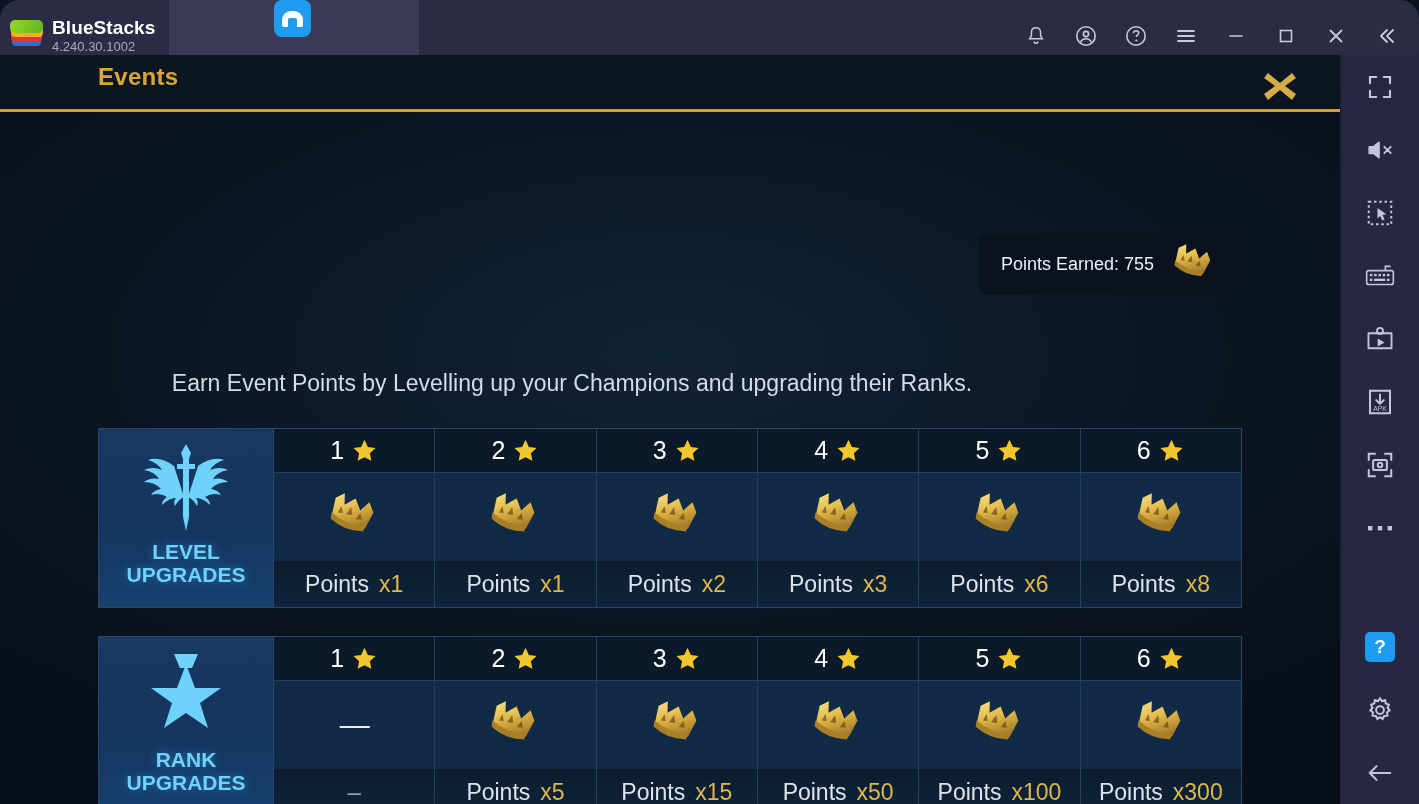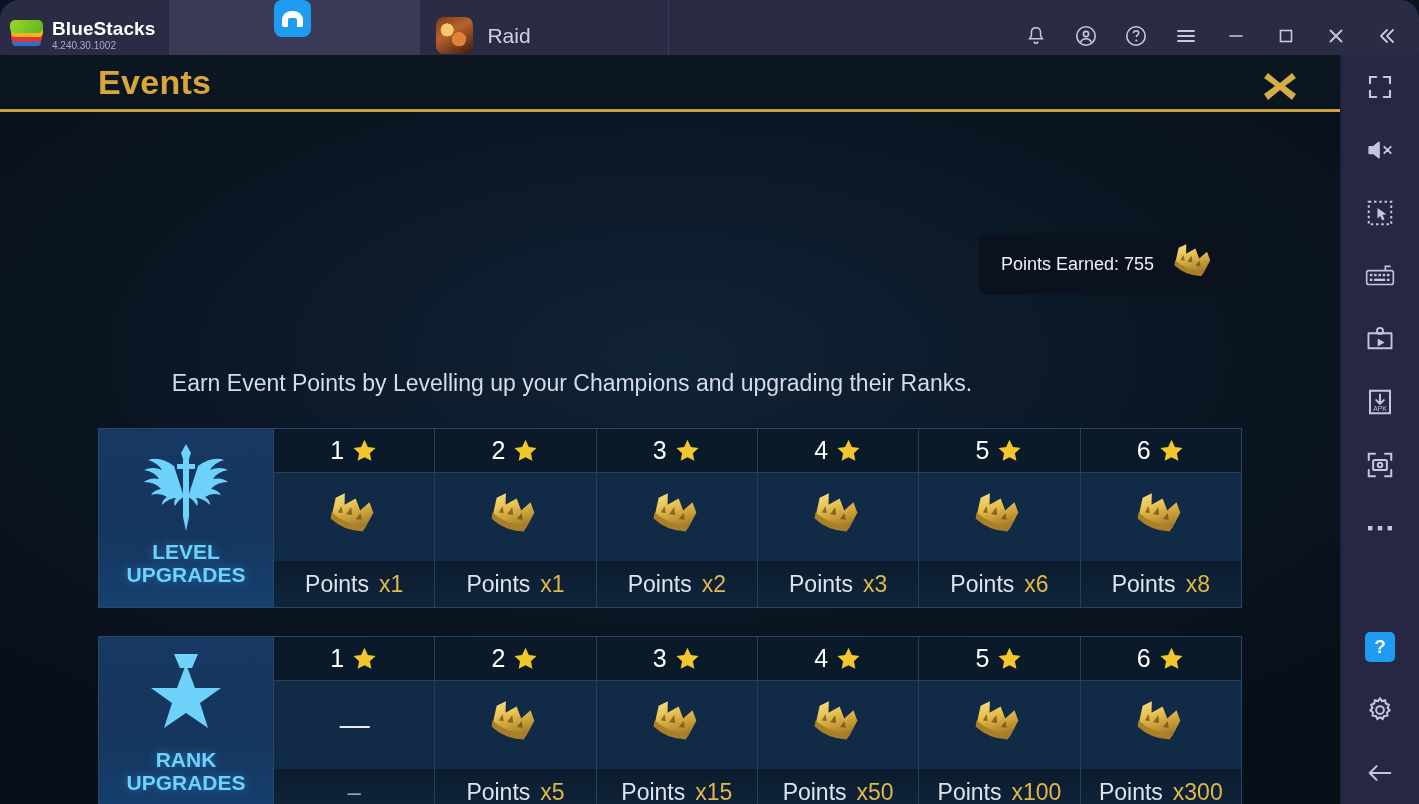--- a/index.html
+++ b/index.html
@@ -31,21 +31,21 @@
   }
   .bs-logo i:nth-child(1) { top: 16px; background: #2f6fd0; width: 29px; left: 2px; }
   .bs-logo i:nth-child(2) { top: 12px; background: #d83a35; width: 31px; left: 1px; }
   .bs-logo i:nth-child(3) { top: 7px;  background: #f0b222; width: 32px; left: 1px; }
   .bs-logo i:nth-child(4) {
     top: 1px; background: linear-gradient(120deg,#9cd62a,#5cb61e);
     height: 13px; border-radius: 5px;
   }
   .bs-names { display: flex; flex-direction: column; justify-content: center; line-height: 1.05; }
   .bs-title { color: #ffffff; font-size: 19px; font-weight: bold; letter-spacing: .1px; }
-  .bs-version { color: #a9abc4; font-size: 10px; margin-top: 2px; }
+  .bs-version { color: #a9abc4; font-size: 13px; margin-top: 2px; }
 
   .tabs { display: flex; align-items: stretch; }
   .tab {
     display: flex; align-items: center; gap: 14px;
     padding: 0 20px 0 16px;
     min-width: 250px;
     border-left: 1px solid #3a3b58;
     border-right: 1px solid #3a3b58;
   }
   .tab.active { background: #383a58; flex-direction: column; }
@@ -108,21 +108,21 @@
   }
 
   .events-header {
     position: relative;
     height: 57px;
     border-bottom: 3px solid #caa13a;
     background: linear-gradient(180deg,#0c1722 0%, #0b1520 100%);
   }
   .events-title {
     position: absolute; left: 98px; top: 8px;
-    color: #d9a63a; font-size: 34px; font-weight: bold;
+    color: #d9a63a; font-size: 24px; font-weight: bold;
     letter-spacing: .3px;
   }
   .close-x {
     position: absolute; right: 40px; top: 12px;
     width: 40px; height: 38px;
     display: flex; align-items: center; justify-content: center;
   }
 
   .banner {
     position: absolute; left: 0; top: 115px; width: 1340px; height: 77px;
@@ -231,24 +231,20 @@
       <span class="bs-names">
         <span class="bs-title">BlueStacks</span>
         <span class="bs-version">4.240.30.1002</span>
       </span>
     </div>
 
     <div class="tabs">
       <div class="tab active">
         <span class="tab-ico home"></span>
         <span class="tab-label">Home</span>
-      </div>
-      <div class="tab">
-        <span class="tab-ico raid"></span>
-        <span class="tab-label">Raid</span>
       </div>
     </div>
 
     <div class="tb-right">
       <div class="tb-btn">
         <svg width="22" height="22" viewBox="0 0 24 24" fill="none" stroke="currentColor" stroke-width="1.6">
           <path d="M12 3c-3 0-5 2-5 5v4l-2 3h14l-2-3V8c0-3-2-5-5-5z"></path>
           <path d="M10 18a2 2 0 0 0 4 0"></path>
         </svg>
       </div>

